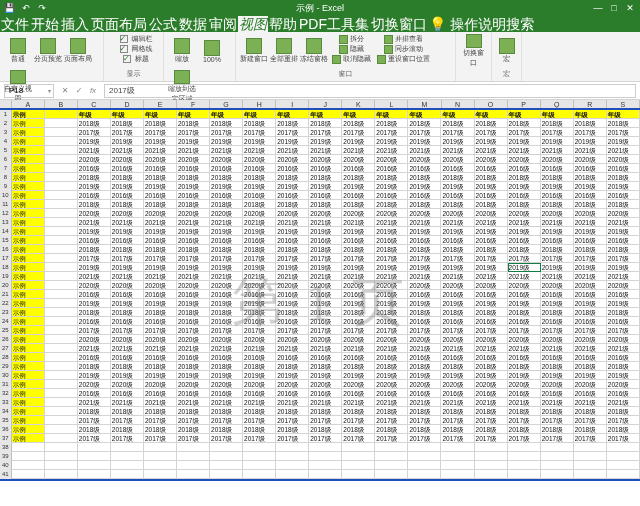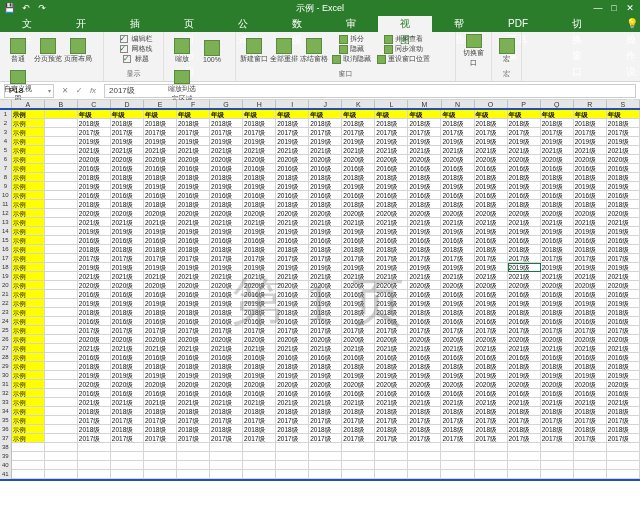--- a/index.html
+++ b/index.html
@@ -2,22 +2,22 @@
 <html><head>
 <meta charset="utf-8">
 <style>
 * { margin:0; padding:0; box-sizing:border-box; font-family:"Microsoft YaHei","Segoe UI",sans-serif; }
 body { width:640px; height:506px; overflow:hidden; background:#fff; font-size:8px; }
 .titlebar { height:16px; background:#2b7d2b; color:#fff; display:flex; align-items:center; justify-content:center; font-size:9px; position:relative; }
 .titlebar .controls { position:absolute; left:4px; display:flex; gap:4px; }
 .titlebar .rcontrols { position:absolute; right:4px; display:flex; gap:4px; }
 .ctl-ico { width:12px; height:12px; display:flex; align-items:center; justify-content:center; }
 .menubar { height:16px; background:#2b7d2b; display:flex; align-items:center; }
-.menubar .tab { padding:0 22px; color:#fff; font-size:10px; height:16px; line-height:16px; }
-.menubar .tab.active { background:#f3f3f3; color:#2b7d2b; }
+.menubar .tab { padding:0 1px; color:#fff; font-size:14px; height:16px; line-height:16px; }
+.menubar .tab.active { background:#f3f3f3; color:#2b7d2b;font-style:italic; }
 .ribbon { height:50px; background:#f3f3f3; border-bottom:1px solid #d4d4d4; display:flex; }
 .rgroup { border-right:1px solid #e0e0e0; padding:2px 4px; display:flex; flex-direction:column; justify-content:space-between; height:100%; }
 .rgroup .icons { display:flex; gap:2px; flex-wrap:wrap; }
 .rbtn { display:flex; flex-direction:column; align-items:center; justify-content:center; width:28px; height:34px; font-size:7px; color:#444; text-align:center; }
 .rbtn.small { width:auto; height:10px; flex-direction:row; gap:2px; padding:0 2px; }
 .rbtn .ico { width:16px; height:16px; background:#7bb055; border:1px solid #5a8a3e; }
 .rbtn.small .ico { width:9px; height:9px; }
 .glabel { font-size:7px; color:#666; text-align:center; }
 .fxbar { height:18px; background:#fff; border-bottom:1px solid #d4d4d4; display:flex; align-items:center; }
 .namebox { width:50px; height:14px; border:1px solid #ccc; margin:0 4px; font-size:8px; padding:0 4px; display:flex; align-items:center; position:relative; }

